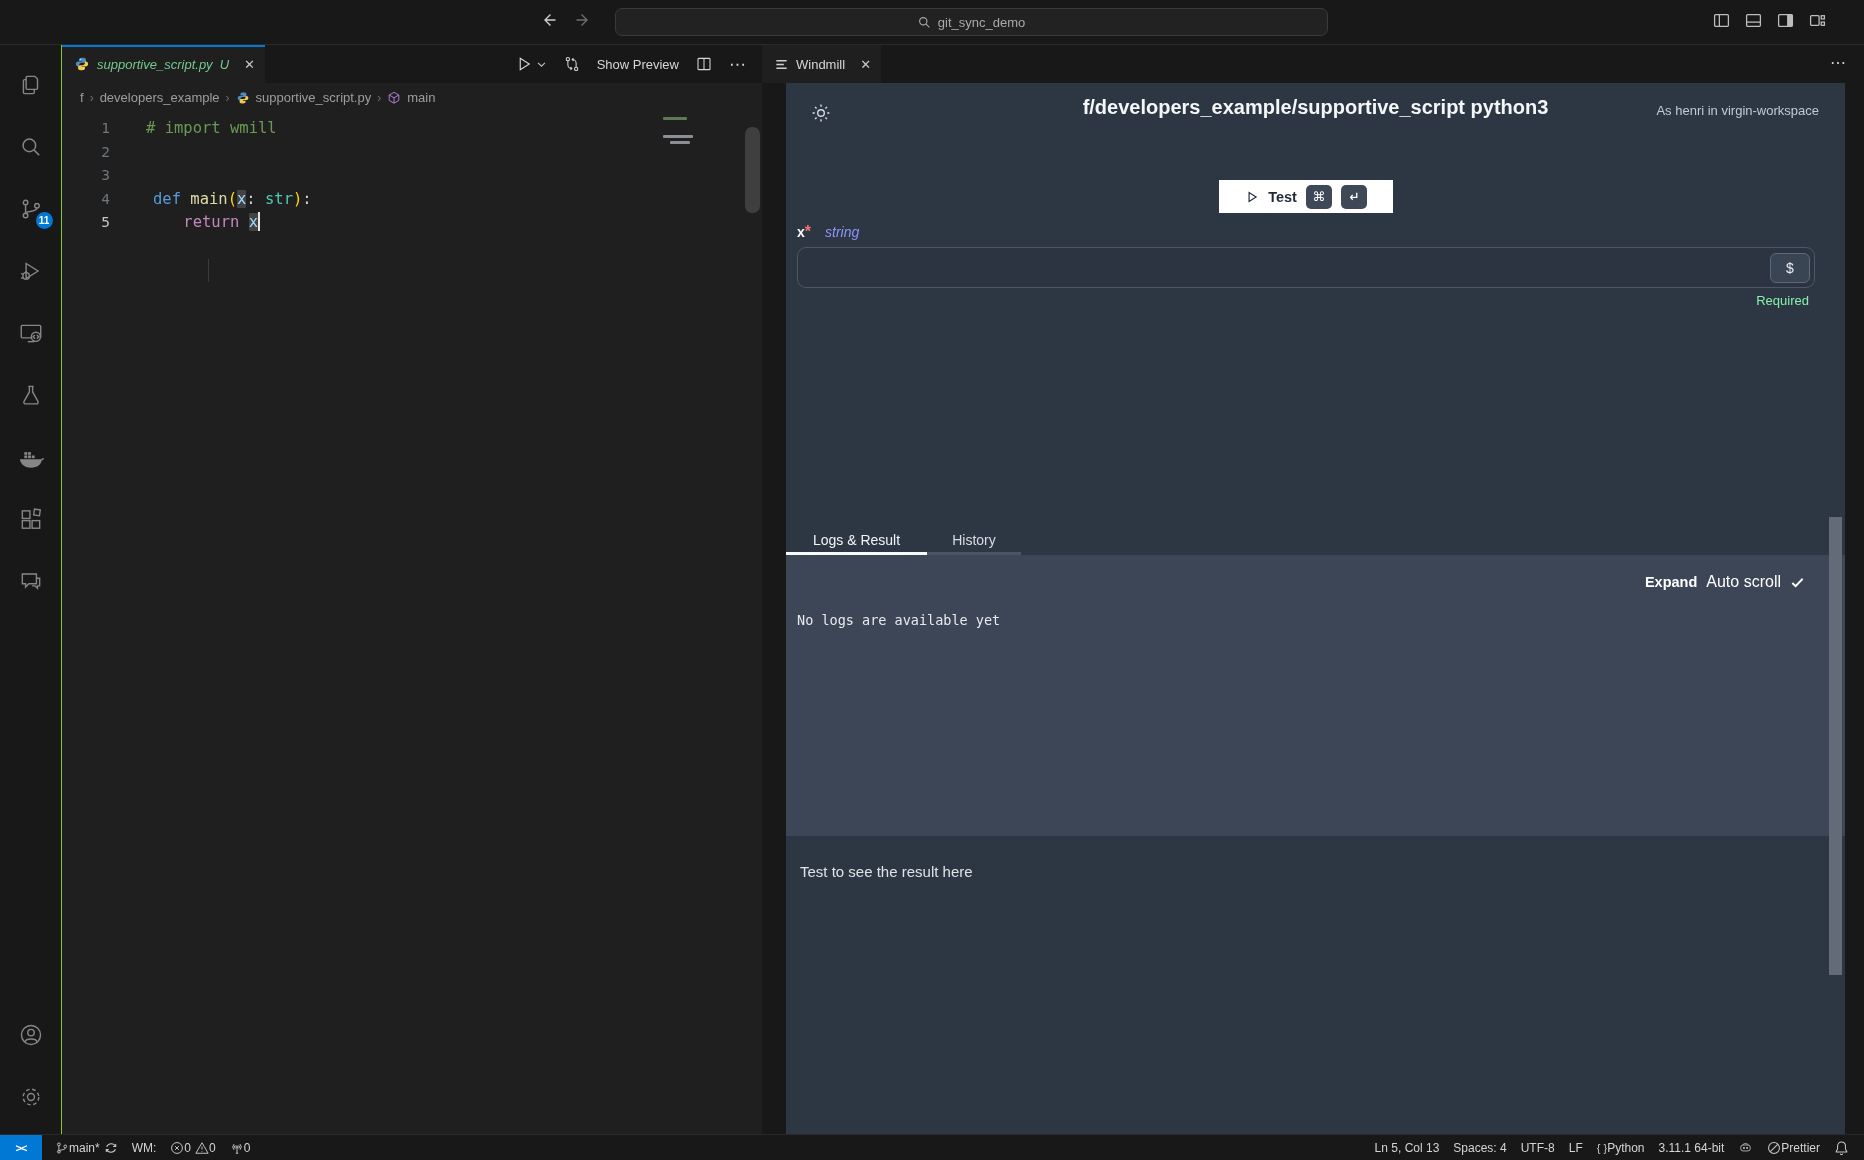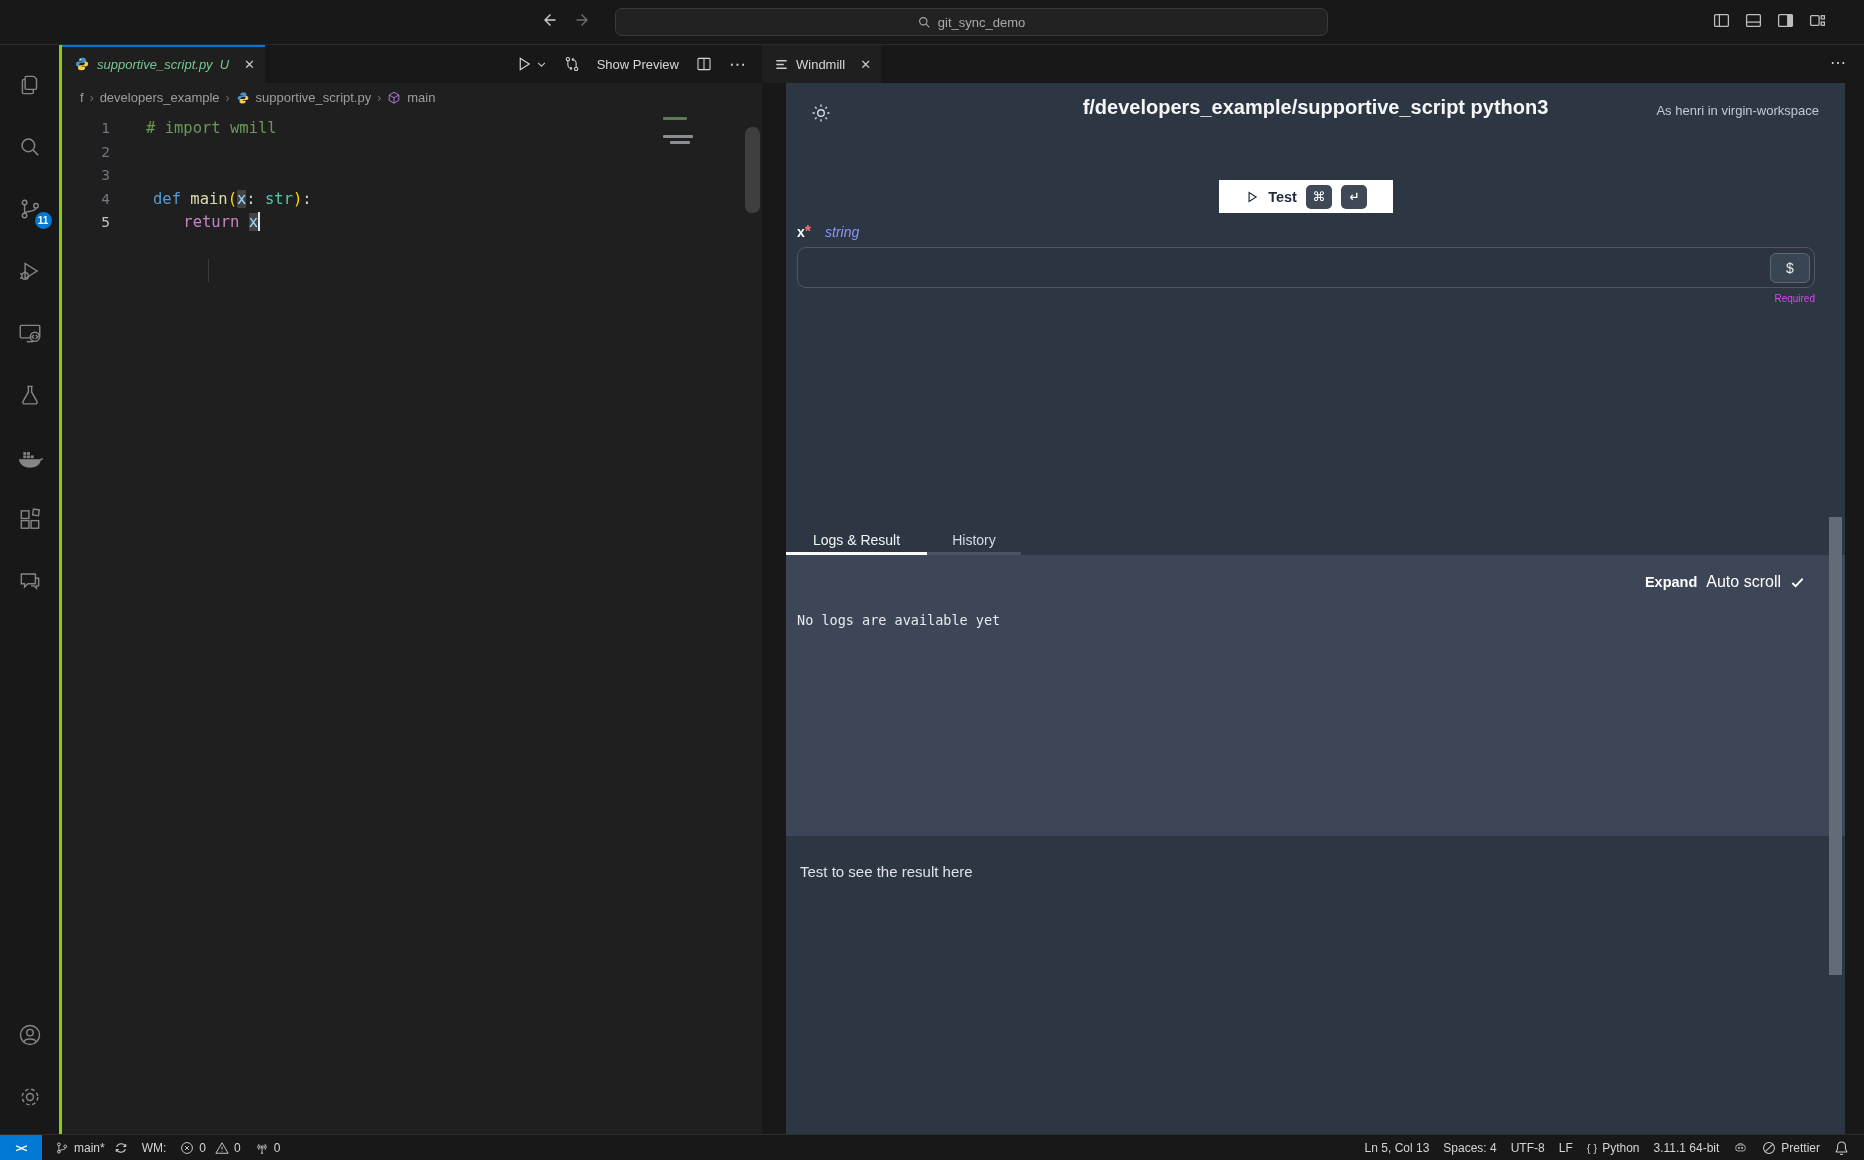--- a/index.html
+++ b/index.html
@@ -11,21 +11,21 @@
   .titlebar { position:absolute; left:0; top:0; width:1864px; height:45px; background:#181818;
     border-bottom:1px solid #2a2a2a; }
   .nav-arrows { position:absolute; left:540px; top:12px; display:flex; gap:20px; align-items:center; }
   .cmd-center { position:absolute; left:615px; top:8px; width:713px; height:28px; background:#222222;
     border:1px solid #3a3a3a; border-radius:7px; display:flex; align-items:center; justify-content:center;
     gap:7px; color:#a9a9a9; font-size:13px; }
   .layout-icons { position:absolute; right:38px; top:12px; display:flex; gap:15px; align-items:center; color:#bdbdbd; }
 
   
   .activitybar { position:absolute; left:0; top:45px; width:62px; height:1089px; background:#181818;
-    border-right:3px solid #84cc16; display:flex; flex-direction:column; align-items:center; padding-top:9px; }
+    border-right:1px solid #84cc16; display:flex; flex-direction:column; align-items:center; padding-top:9px; }
   .ab-item { width:62px; height:62px; display:flex; align-items:center; justify-content:center;
     color:#868686; position:relative; cursor:pointer; }
   .ab-badge { position:absolute; right:9px; bottom:11px; min-width:17px; height:17px; border-radius:9px;
     background:#0078d4; color:#fff; font-size:10px; font-weight:700; display:flex; align-items:center;
     justify-content:center; padding:0 3px; }
   .ab-bottom { margin-top:auto; display:flex; flex-direction:column; align-items:center; padding-bottom:6px; }
 
   
   .group1 { position:absolute; left:62px; top:45px; width:700px; bottom:26px; background:#1f1f1f; }
   .tabbar { position:absolute; left:0; top:0; right:0; height:38px; background:#181818; display:flex; }
@@ -83,21 +83,21 @@
   .arg-name { font-size:14px; font-weight:700; color:#ffffff; }
   .arg-star { color:#f87171; font-weight:700; }
   .arg-type { font-size:14px; font-style:italic; color:#8b95f6; }
   .wm-input { position:absolute; left:11px; top:164px; width:1018px; height:41px; border:1px solid #4d5765;
     border-radius:9px; background:#2b3440; }
   .wm-input input { position:absolute; inset:0; background:transparent; border:none; outline:none;
     color:#e5e7eb; font-size:14px; padding:0 54px 0 12px; font-family:inherit; }
   .dollar-btn { position:absolute; right:4px; top:5px; width:40px; height:30px; background:#3a4554;
     border:1px solid #5d687a; border-radius:6px; color:#e8eaee; font-size:14px; display:flex;
     align-items:center; justify-content:center; cursor:pointer; }
-  .required { position:absolute; left:11px; top:210px; width:1018px; text-align:right; font-size:10px; color:#d946ef; }
+  .required { position:absolute; left:5px; top:210px; width:1018px; text-align:right; font-size:13px; color:#86efac; }
   .logs-tabs { position:absolute; left:0; top:441px; right:0; height:31px; display:flex; }
   .ltab { height:31px; display:flex; align-items:center; justify-content:center; font-size:14px;
     cursor:pointer; position:relative; }
   .ltab.t1 { width:141px; color:#f3f4f6; }
   .ltab.t2 { width:94px; color:#d7dce3; }
   .ltab.t1::after { content:""; position:absolute; left:0; right:0; bottom:0; height:3px; background:#f9fafb; }
   .ltab.t2::after { content:""; position:absolute; left:0; right:0; bottom:0; height:3px; background:#4a5464; }
   .logs-area { position:absolute; left:0; top:472px; right:0; height:281px; background:#3c4656; }
   .logs-toolbar { position:absolute; right:40px; top:18px; display:flex; align-items:center; gap:9px; color:#ffffff; }
   .logs-expand { font-size:14.5px; font-weight:700; cursor:pointer; }
@@ -106,21 +106,21 @@
     font-size:13.5px; color:#e8eaee; }
   .result-hint { position:absolute; left:14px; top:780px; font-size:15px; color:#dfe3e9; }
   .wv-scroll-thumb { position:absolute; right:3px; top:434px; width:13px; height:458px; background:#626b77; }
   .wm-more { position:absolute; right:18px; top:8px; color:#cfcfcf; font-size:16px; cursor:pointer; }
 
   
   .statusbar { position:absolute; left:0; top:1134px; width:1864px; height:26px; background:#181818;
     border-top:1px solid #2a2a2a; display:flex; align-items:center; font-size:12px; color:#d4d4d4; }
   .sb-remote { width:42px; height:100%; background:#0078d4; color:#fff; display:flex; align-items:center;
     justify-content:center; font-weight:700; font-size:11px; letter-spacing:-1px; cursor:pointer; }
-  .sb-item { display:flex; align-items:center; gap:5px; padding:0 7px; height:100%; cursor:pointer; }
+  .sb-item { display:flex; align-items:center; padding:0 7px; height:100%; cursor:pointer; }
   .sb-left { display:flex; align-items:center; margin-left:6px; }
   .sb-right { display:flex; align-items:center; margin-left:auto; margin-right:8px; }
   .ic { color:#c9c9c9; }
 </style>
 </head>
 <body>
 
 <div class="titlebar">
   <div class="nav-arrows">
     <span style="color:#cfcfcf">

